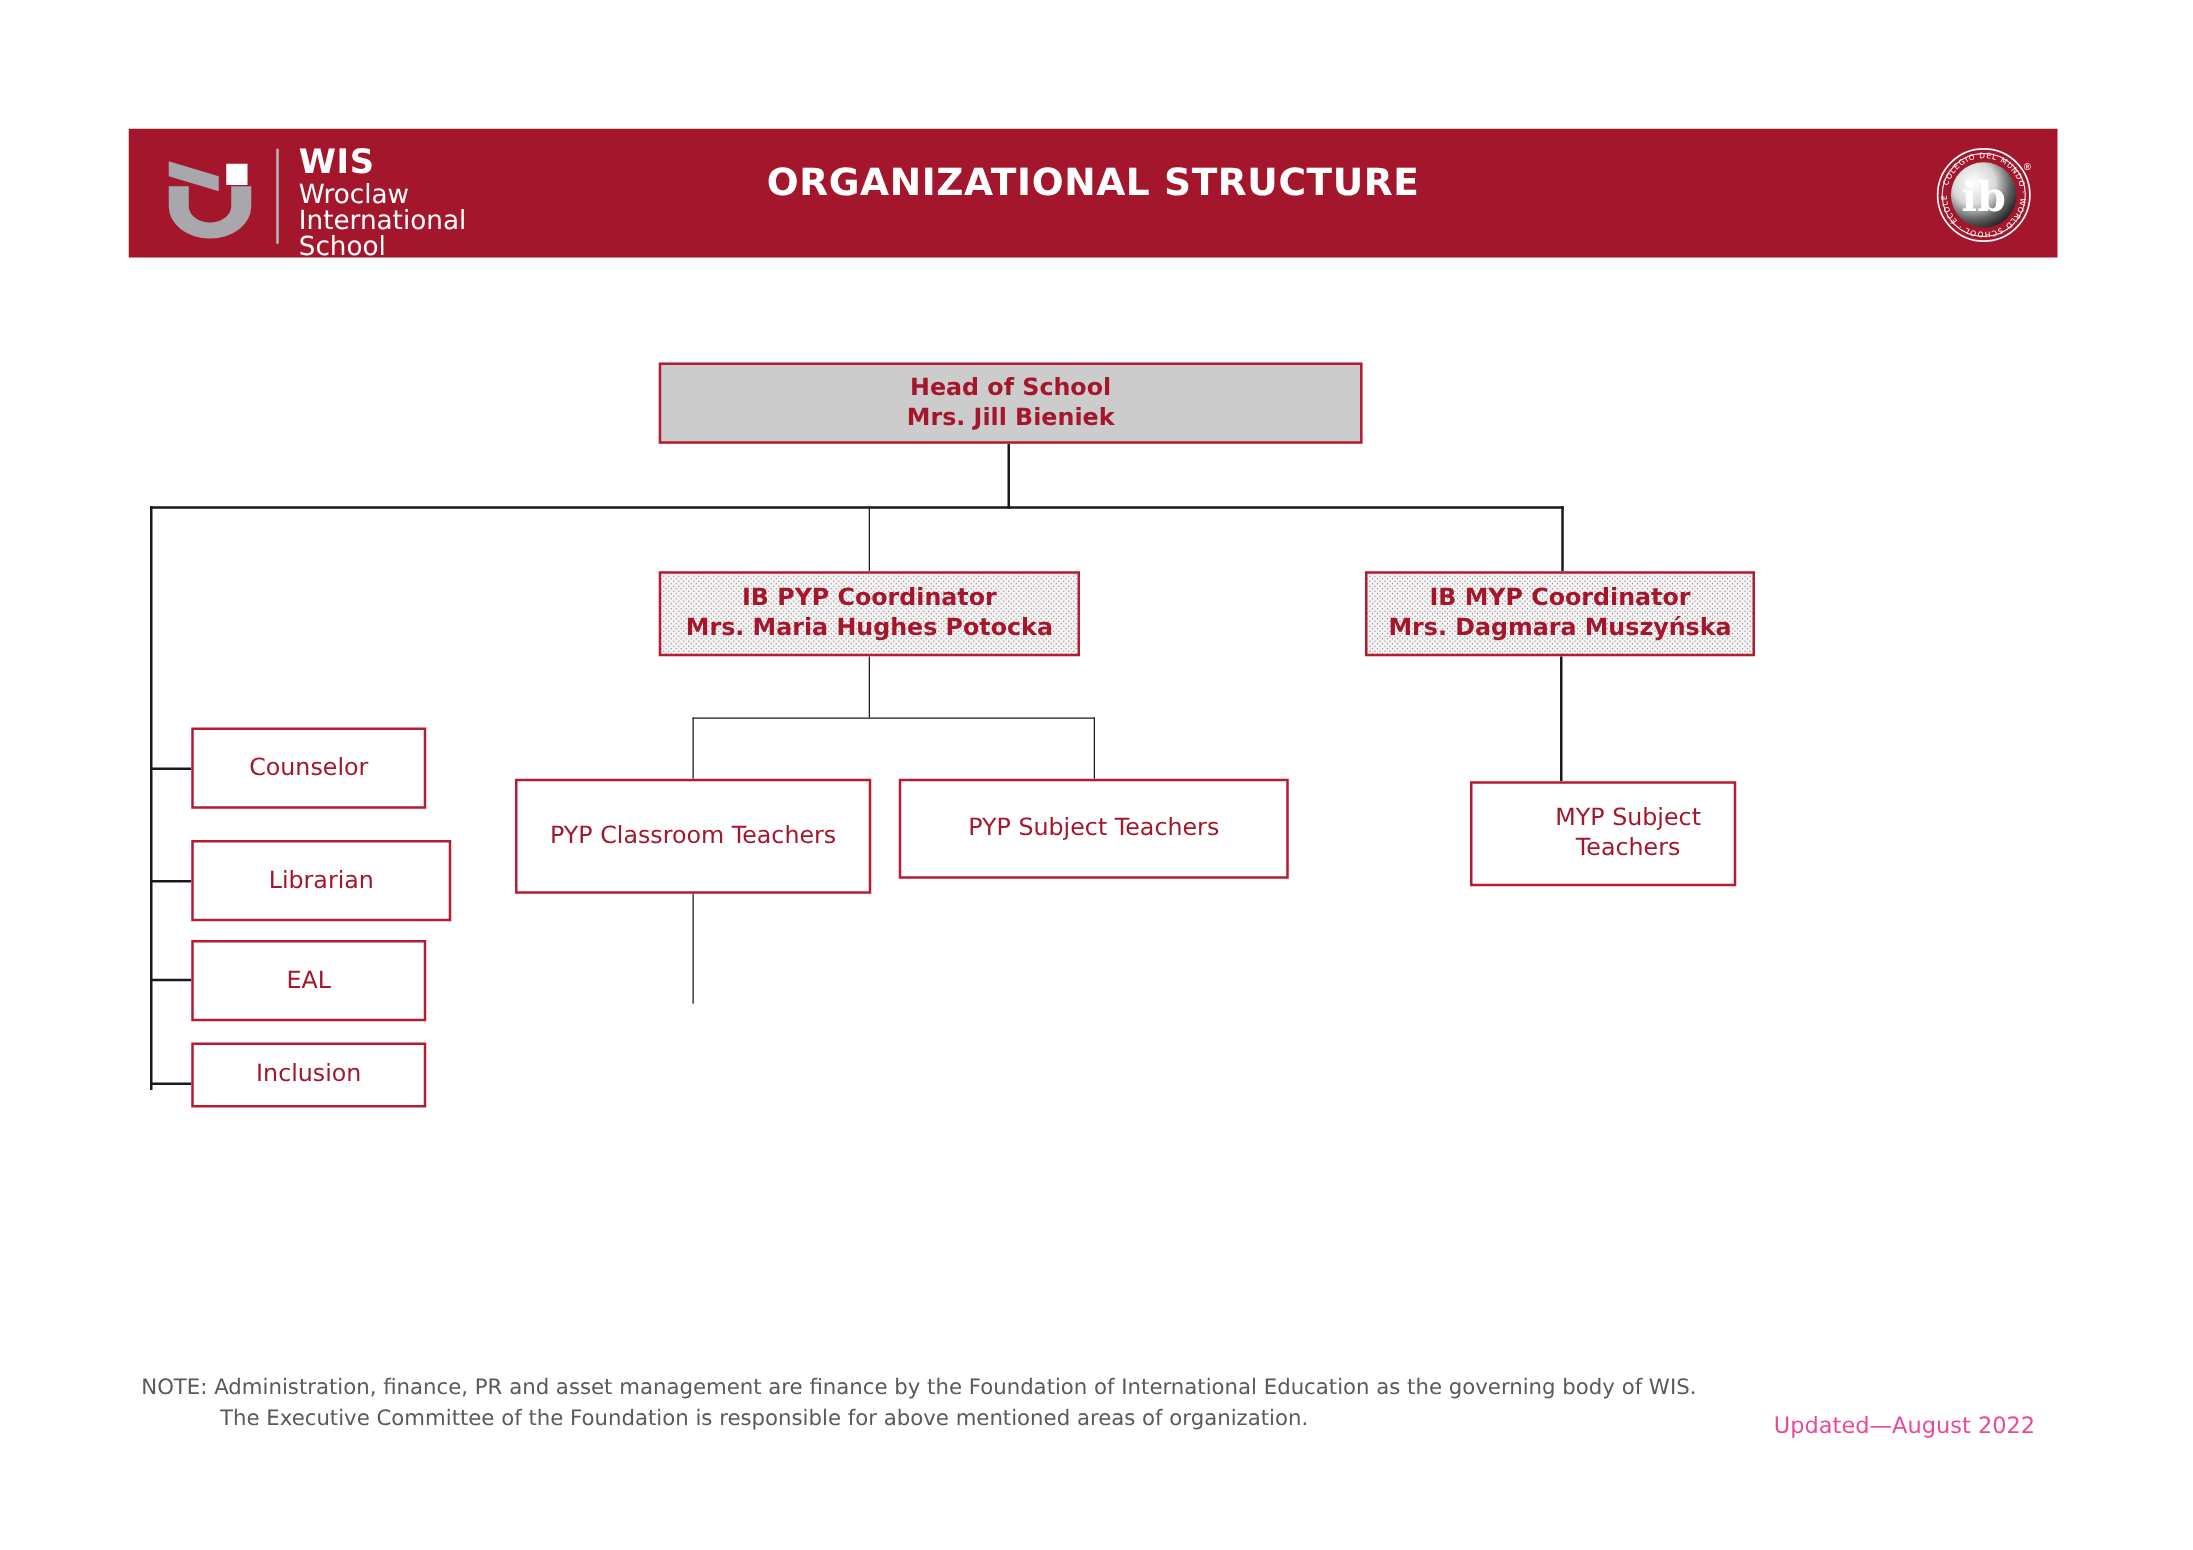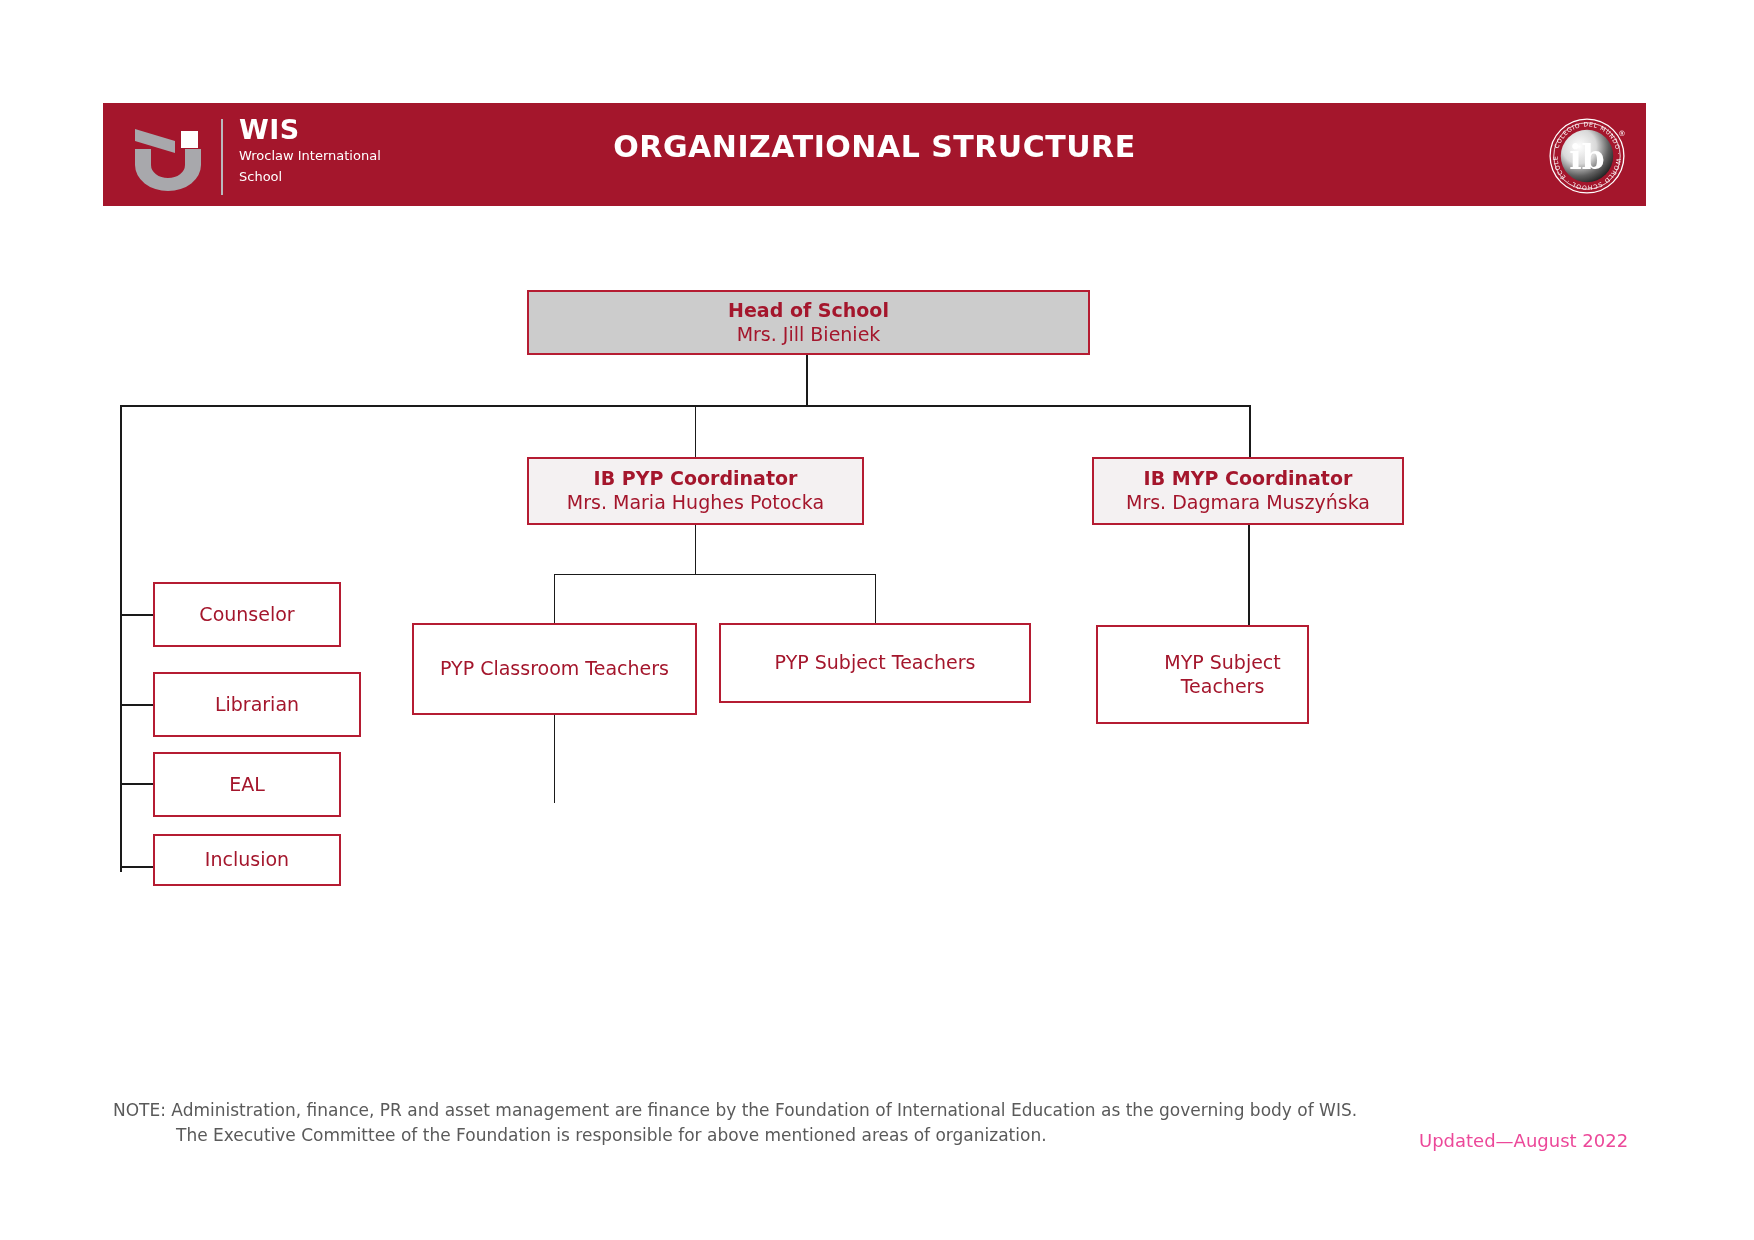--- a/index.html
+++ b/index.html
@@ -74,21 +74,21 @@
     top: 2px;
     color: #ffffff;
   }
   #wis-abbr {
     font-size: 27px;
     font-weight: bold;
     line-height: 30px;
     letter-spacing: 0.5px;
   }
   #wis-line1, #wis-line2 {
-    font-size: 13px;
+    font-size: 21px;
     line-height: 21px;
     font-weight: normal;
   }
 
   
   #ib-logo {
     position: absolute;
     right: 18px;
     top: 12px;
     width: 82px;
@@ -119,21 +119,21 @@
     text-align: center;
     line-height: 1.25;
   }
   .node .title {
     font-weight: bold;
     font-size: 19px;
     color: #A4162C;
   }
   .node .person {
     font-size: 19px;
-    font-weight: normal;
+    font-weight: bold;
     color: #A4162C;
   }
   .node .plain {
     font-size: 19px;
     font-weight: normal;
     color: #A4162C;
   }
 
   #node-head {
     background: #CCCCCC;
@@ -266,21 +266,21 @@
   </div>
 
   <div class="node" style="left:412px; top:623px; width:285px; height:92px;">
     <div class="plain">PYP Classroom Teachers</div>
   </div>
 
   <div class="node" style="left:719px; top:623px; width:312px; height:80px;">
     <div class="plain">PYP Subject Teachers</div>
   </div>
 
-  <div class="node" style="left:1096px; top:625px; width:213px; height:99px;padding-left:40px;">
+  <div class="node" style="left:1176px; top:625px; width:213px; height:84px;padding-left:40px;">
     <div class="plain">MYP Subject</div>
     <div class="plain">Teachers</div>
   </div>
 
 
   <div id="note">
     <div class="l1">NOTE: Administration, finance, PR and asset management are finance by the Foundation of International Education as the governing body of WIS.</div>
     <div class="l2">The Executive Committee of the Foundation is responsible for above mentioned areas of organization.</div>
   </div>
   <div id="updated">Updated—August 2022</div>

